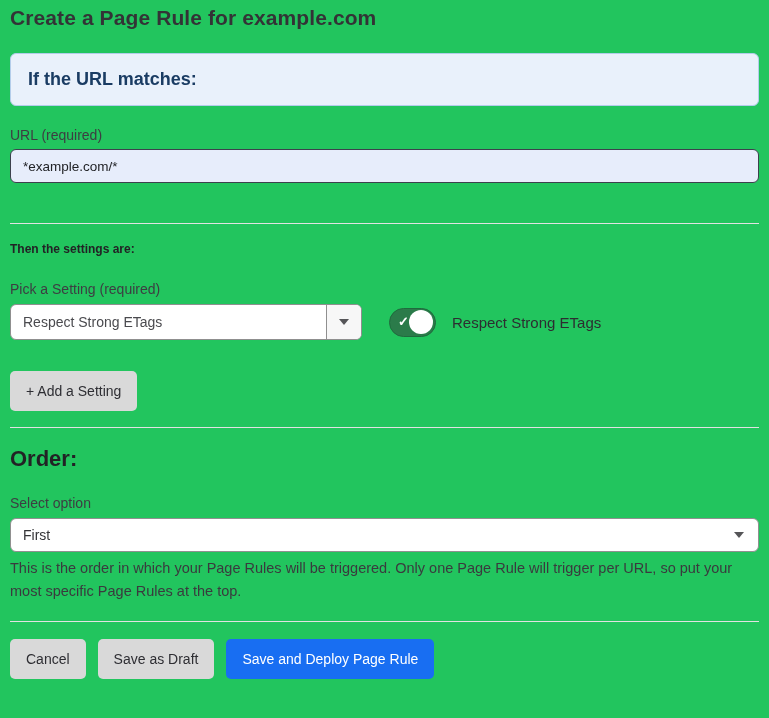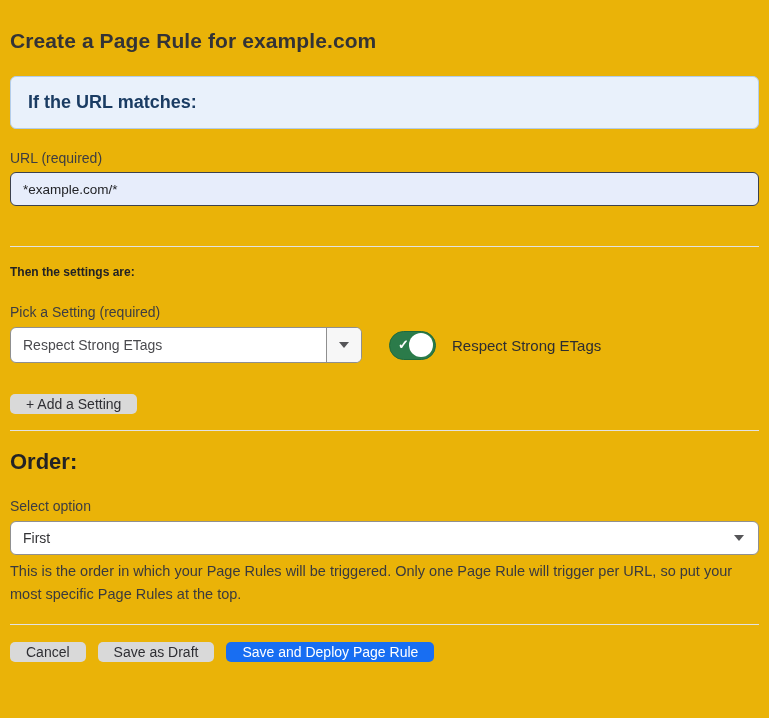--- a/index.html
+++ b/index.html
@@ -5,22 +5,22 @@
   * { margin: 0; padding: 0; box-sizing: border-box; }
   html, body {
     width: 769px;
     background: #ffffff;
     font-family: "Liberation Sans", sans-serif;
     color: #333333;
   }
   .page {
     width: 769px;
     height: 718px;
-    padding: 27px 10px 0 10px;
-    background: #eab308;
+    padding: 4px 10px 0 10px;
+    background: #22c55e;
   }
   .page-title {
     font-size: 21px;
     font-weight: bold;
     color: #333336;
     margin-top: 2px;
     letter-spacing: 0.1px;
   }
   
   .info-box {
@@ -162,21 +162,21 @@
   
   .btn {
     display: inline-flex;
     align-items: center;
     justify-content: center;
     border: none;
     border-radius: 5px;
     font-family: "Liberation Sans", sans-serif;
     font-size: 14px;
     cursor: pointer;
-    height: 20px;
+    height: 40px;
     padding: 0 16px;
   }
   .btn-gray {
     background: #d9d9d9;
     color: #2e2e33;
   }
   .btn-blue {
     background: #186ef2;
     color: #ffffff;
   }

